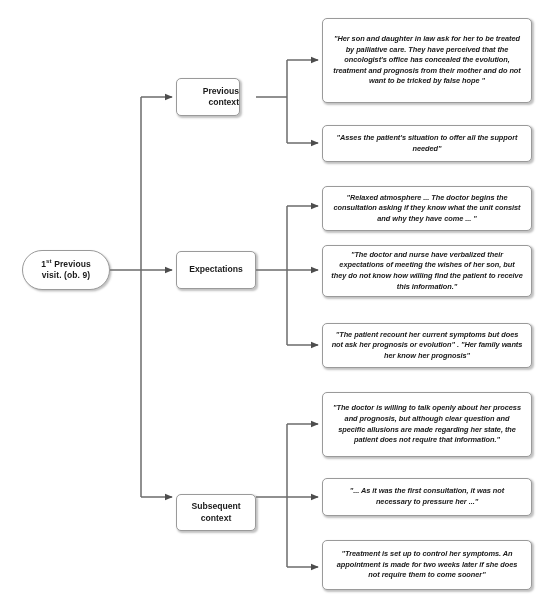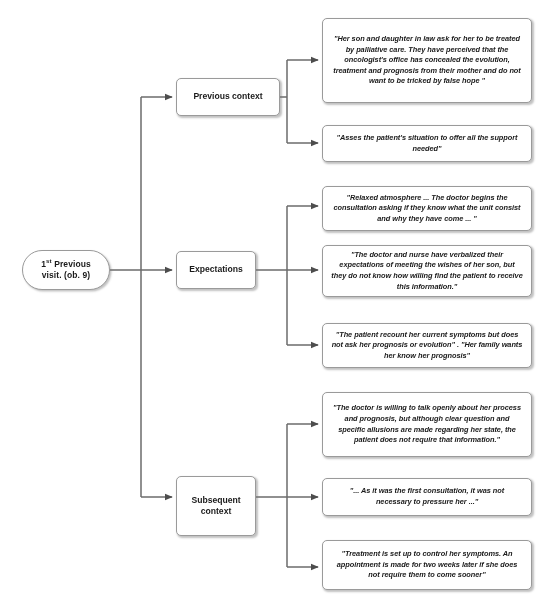--- a/index.html
+++ b/index.html
@@ -78,29 +78,29 @@
     </g>
   </svg>
 
   <div class="node start" style="left:22px;top:250px;width:88px;height:40px;">
     <div>
       <span>1</span><sup>st</sup><span> Previous</span><br>
       <span>visit. (ob. 9)</span>
     </div>
   </div>
 
-  <div class="node stage" style="left:176px;top:78px;width:104px;height:38px;text-align:right;">
+  <div class="node stage" style="left:176px;top:78px;width:64px;height:38px;text-align:right;">
     <span>Previous context</span>
   </div>
 
   <div class="node stage" style="left:176px;top:251px;width:80px;height:38px;">
     <span>Expectations</span>
   </div>
 
-  <div class="node stage" style="left:176px;top:476px;width:80px;height:60px;">
+  <div class="node stage" style="left:176px;top:494px;width:80px;height:37px;">
     <span>Subsequent context</span>
   </div>
 
   <div class="node quote" style="left:322px;top:18px;width:210px;height:85px;">
     <span>"Her son and daughter in law ask for her to be treated by palliative care. They have perceived that the oncologist's office has concealed the evolution, treatment and prognosis from their mother and do not want to be tricked by false hope "</span>
   </div>
 
   <div class="node quote" style="left:322px;top:125px;width:210px;height:37px;">
     <span>"Asses the patient's situation to offer all the support needed"</span>
   </div>

